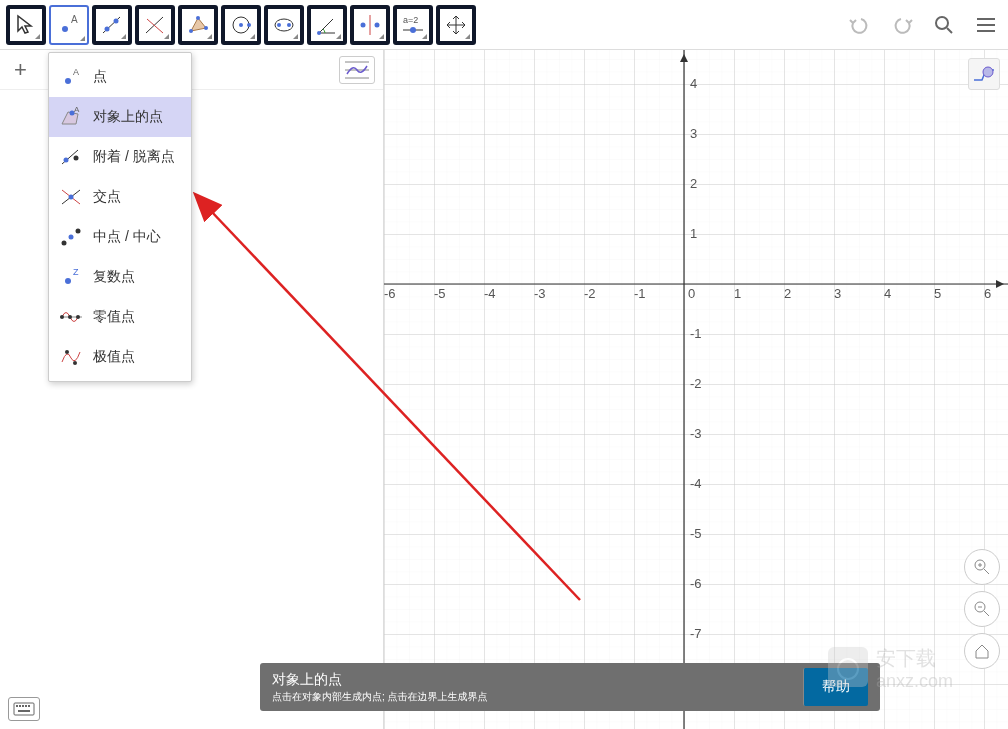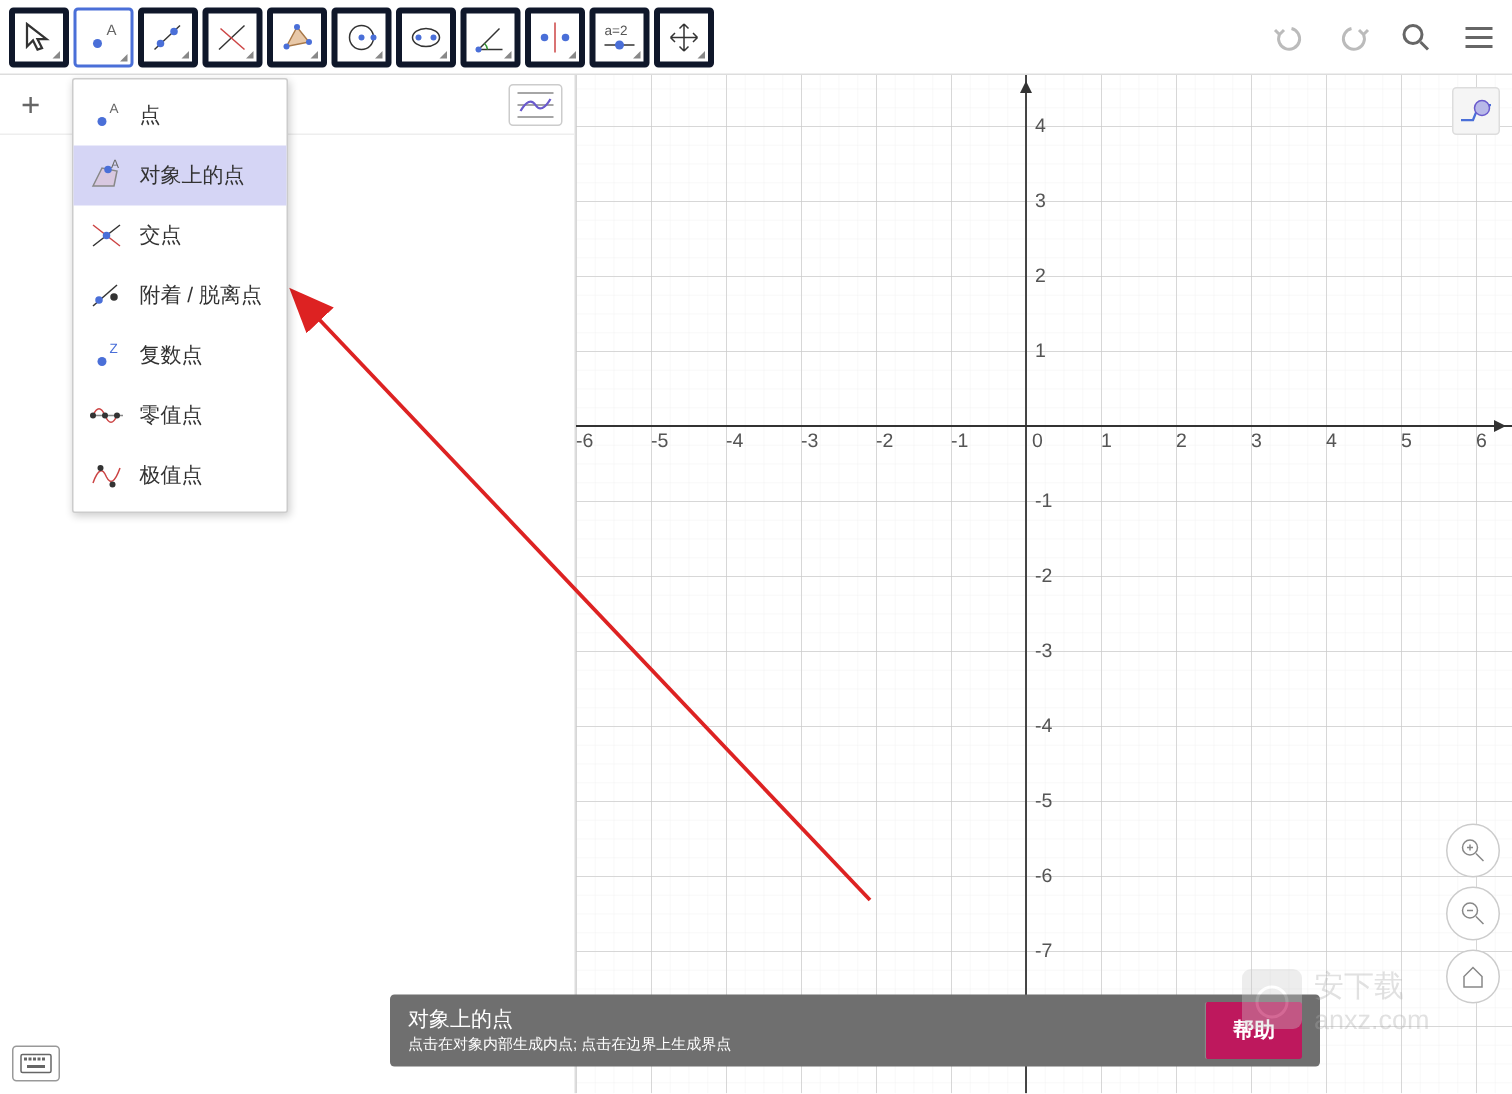--- a/index.html
+++ b/index.html
@@ -30,21 +30,21 @@
 
 .graphics-settings { position: absolute; top: 8px; right: 8px; width: 32px; height: 32px; background: #f5f5f5; border: 1px solid #ddd; border-radius: 3px; display: flex; align-items: center; justify-content: center; cursor: pointer; }
 
 .zoom-controls { position: absolute; right: 8px; bottom: 60px; display: flex; flex-direction: column; gap: 6px; }
 .zoom-btn { width: 36px; height: 36px; border: 1px solid #ccc; border-radius: 50%; background: #fff; display: flex; align-items: center; justify-content: center; cursor: pointer; font-size: 18px; color: #666; }
 
 .tooltip-bar { position: absolute; bottom: 18px; left: 260px; width: 620px; height: 48px; background: #6f6f6f; border-radius: 3px; display: flex; align-items: center; padding: 6px 12px; color: #fff; font-size: 14px; }
 .tooltip-text { flex: 1; line-height: 1.4; }
 .tooltip-title { font-size: 14px; }
 .tooltip-desc { font-size: 10px; }
-.help-btn { background: #be185d; color: #fff; padding: 10px 18px; border-radius: 2px; cursor: pointer; font-size: 14px; border-left: 1px solid #888; font-weight: bold; }
+.help-btn { background: #0369a1; color: #fff; padding: 10px 18px; border-radius: 2px; cursor: pointer; font-size: 14px; border-left: 1px solid #888; }
 
 .keyboard-btn { position: absolute; bottom: 8px; left: 8px; width: 32px; height: 24px; border: 1px solid #999; border-radius: 3px; display: flex; align-items: center; justify-content: center; cursor: pointer; background: #fff; }
 
 .watermark { position: absolute; bottom: 28px; right: 10px; opacity: 0.35; }
 
 .arrow-annotation { position: absolute; pointer-events: none; z-index: 5; }
 
 .axis-label { font-size: 13px; fill: #555; font-family: Arial; }
 </style>
 </head>
@@ -260,36 +260,46 @@
           <path d="M2 18 L8 6 L18 8 L16 18 Z" fill="#d8c8e0" stroke="#888"></path>
           <circle cx="12" cy="7" r="2.5" fill="#4a6fd8"></circle>
           <text x="14" y="6" font-size="8" fill="#666">A</text>
         </svg>
       </span>
     <span>对象上的点</span>
   </div>
   <div class="dropdown-item">
     <span class="dd-icon">
         <svg width="22" height="22">
+          <line x1="2" y1="18" x2="18" y2="4" stroke="#333"></line>
+          <circle cx="6" cy="14" r="2.5" fill="#4a6fd8"></circle>
+          <circle cx="16" cy="12" r="2.5" fill="#333"></circle>
+        </svg>
+      </span>
+    <span>附着 / 脱离点</span>
+  </div>
+  <div class="dropdown-item">
+    <span class="dd-icon">
+        <svg width="22" height="22">
           <line x1="2" y1="4" x2="20" y2="18" stroke="#c44"></line>
           <line x1="2" y1="18" x2="20" y2="4" stroke="#333"></line>
           <circle cx="11" cy="11" r="2.5" fill="#4a6fd8"></circle>
         </svg>
       </span>
     <span>交点</span>
   </div>
   <div class="dropdown-item">
     <span class="dd-icon">
         <svg width="22" height="22">
-          <line x1="2" y1="18" x2="18" y2="4" stroke="#333"></line>
-          <circle cx="6" cy="14" r="2.5" fill="#4a6fd8"></circle>
-          <circle cx="16" cy="12" r="2.5" fill="#333"></circle>
-        </svg>
-      </span>
-    <span>附着 / 脱离点</span>
+          <circle cx="4" cy="17" r="2.5" fill="#333"></circle>
+          <circle cx="18" cy="5" r="2.5" fill="#333"></circle>
+          <circle cx="11" cy="11" r="2.5" fill="#4a6fd8"></circle>
+        </svg>
+      </span>
+    <span>中点 / 中心</span>
   </div>
   <div class="dropdown-item">
     <span class="dd-icon">
         <svg width="22" height="22">
           <circle cx="8" cy="15" r="3" fill="#4a6fd8"></circle>
           <text x="13" y="9" font-size="9" fill="#4a6fd8">Z</text>
         </svg>
       </span>
     <span>复数点</span>
   </div>

